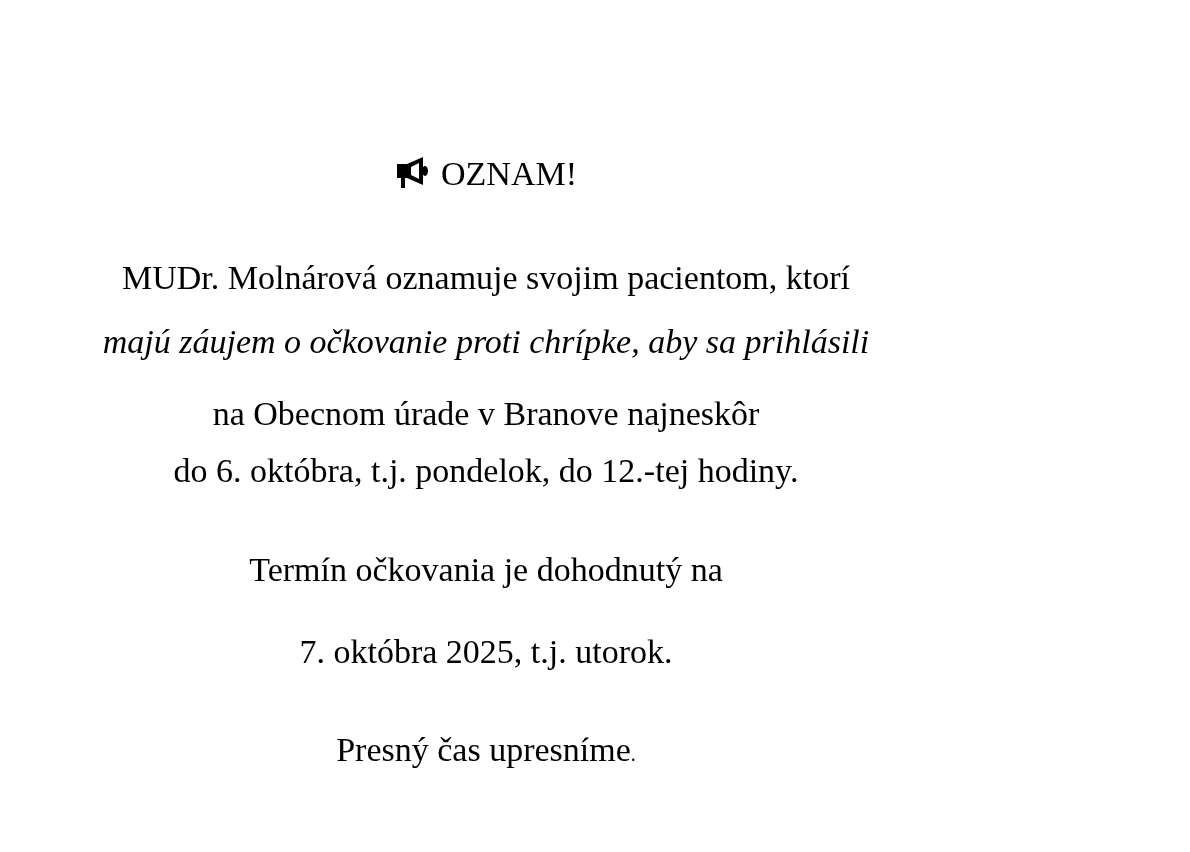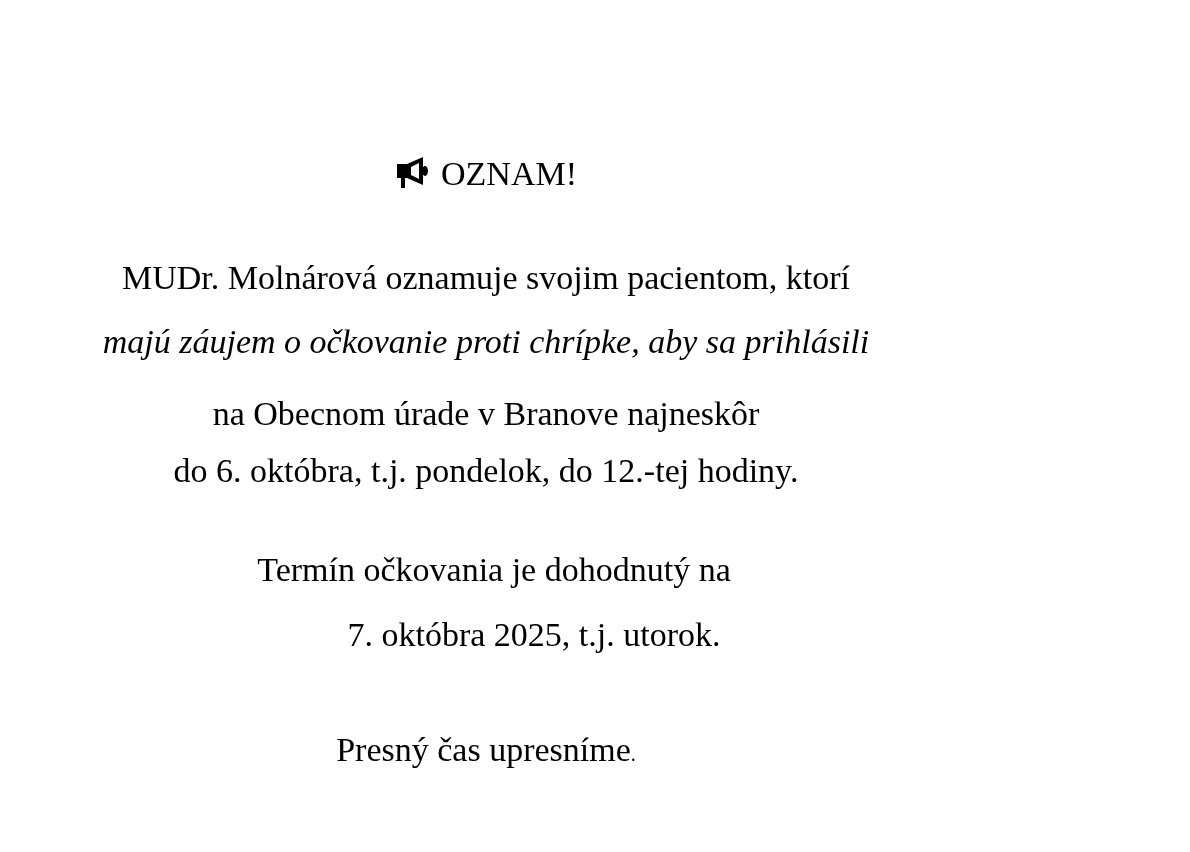--- a/index.html
+++ b/index.html
@@ -63,20 +63,20 @@
       </svg>
     </span>
     <span>OZNAM!</span>
   </div>
 
   <div class="line" style="top:258px;">MUDr. Molnárová oznamuje svojim pacientom, ktorí</div>
   <div class="line" style="top:322px;font-style:italic;">majú záujem o očkovanie proti chrípke, aby sa prihlásili</div>
   <div class="line" style="top:394px;">na Obecnom úrade v Branove najneskôr</div>
   <div class="line" style="top:451px;">do 6. októbra, t.j. pondelok, do 12.-tej hodiny.</div>
 
-  <div class="line" style="top:550px;padding-left:8px;">Termín očkovania je dohodnutý na</div>
-  <div class="line" style="top:615px;padding-left:48px;">7. októbra 2025, t.j. utorok.</div>
+  <div class="line" style="top:550px;">Termín očkovania je dohodnutý na</div>
+  <div class="line" style="top:632px;">7. októbra 2025, t.j. utorok.</div>
 
   <div class="line" style="top:730px;">
     <span>Presný čas upresníme</span><span class="small-dot">.</span>
   </div>
 
 </div>
 
 </body></html>

